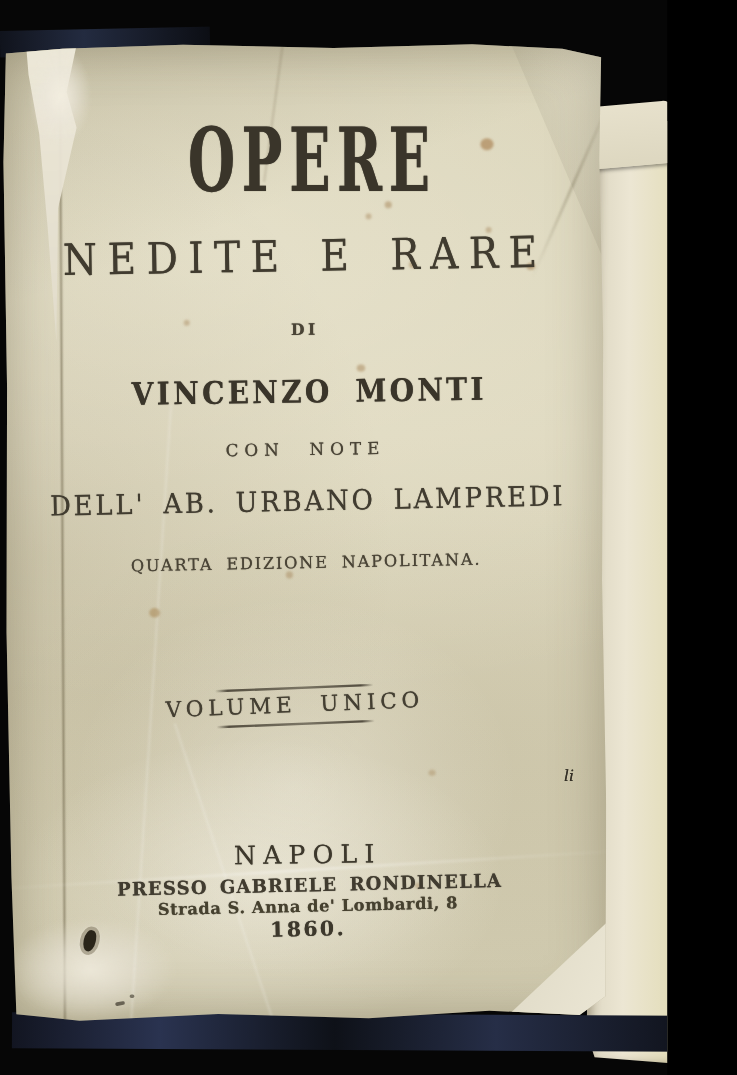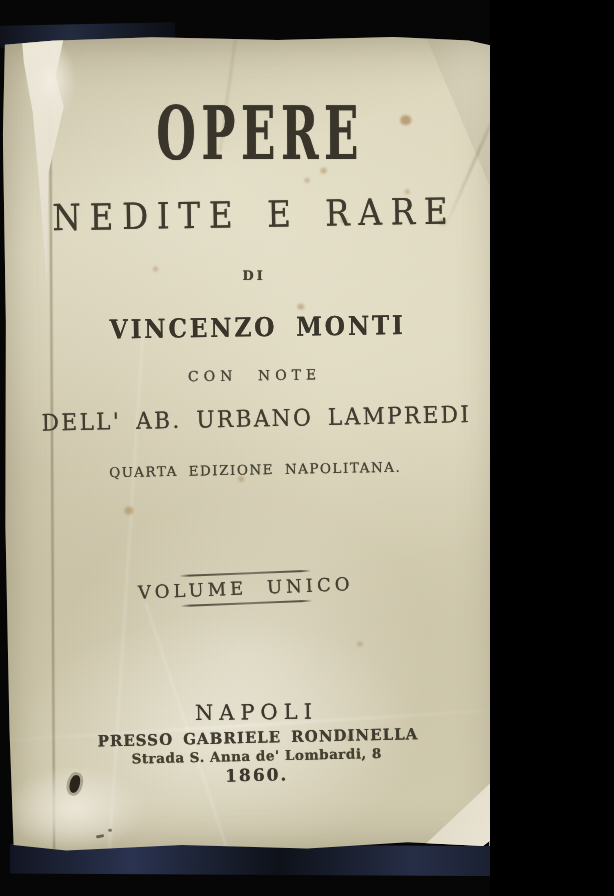--- a/index.html
+++ b/index.html
@@ -1,21 +1,21 @@
 <!DOCTYPE html>
 <html style="--paper: #d8d2b6; --ink: #3a352a; --bg: #060606; --page-edge-light: #e9e3cf; --cover-edge: #1c2233;"><head>
 <meta charset="utf-8">
 <style>
   :root{
     --paper:#d8d2b6; --ink:#3a352a; --bg:#060606;
     --page-edge-light:#e9e3cf; --cover-edge:#1c2233;
   }
   html,body{margin:0;padding:0;background:#000;}
   .photo{
-    position:relative; width:490px; height:896px; overflow:hidden;
+    position:relative; width:556px; height:896px; overflow:hidden;
     background:var(--bg);
     font-family:"DejaVu Serif", serif;
   }
   
   .spine-top{
     position:absolute; left:0; top:24px; width:175px; height:22px;
     background:linear-gradient(90deg,#10131c,#232b40 40%,#0c0e14);
     transform:rotate(-1.2deg); z-index:1; filter:blur(.5px);
   }
   
@@ -135,21 +135,21 @@
     padding:3px 0 4px; text-shadow:0 0 .7px rgba(58,53,42,.85);}
   .t-city{ top:664px; padding-right:104px; font-size:21px; letter-spacing:6px;
     color:#3d382c; transform:rotate(-.4deg);}
   .t-publisher{ top:691px; padding-right:94px; font-size:15.5px; letter-spacing:1px; word-spacing:4px;
     color:#413c30; transform:scaleX(.97) rotate(-1deg); font-weight:bold;}
   .t-address{ top:711px; padding-right:88px; font-size:13.5px; letter-spacing:.5px;
     color:#46412f; transform:rotate(-1deg); font-weight:bold;}
   .t-year{ top:728px; padding-right:110px; font-size:17px; letter-spacing:2px; font-weight:bold;
     color:#3d382c; transform:rotate(-1deg);}
   .edge-fragment{
-    position:absolute; left:505px; top:640px; z-index:3; font-size:13px; color:#332f26;
+    position:absolute; left:470px; top:640px; z-index:3; font-size:13px; color:#332f26;
     font-family:"DejaVu Serif",serif; font-style:italic; text-shadow:0 0 .5px rgba(50,47,38,.9);text-align:center;
   }
 </style>
 </head>
 <body>
 
 <div class="photo">
 
   <div class="spine-top"></div>
   <div class="underpage"></div>

